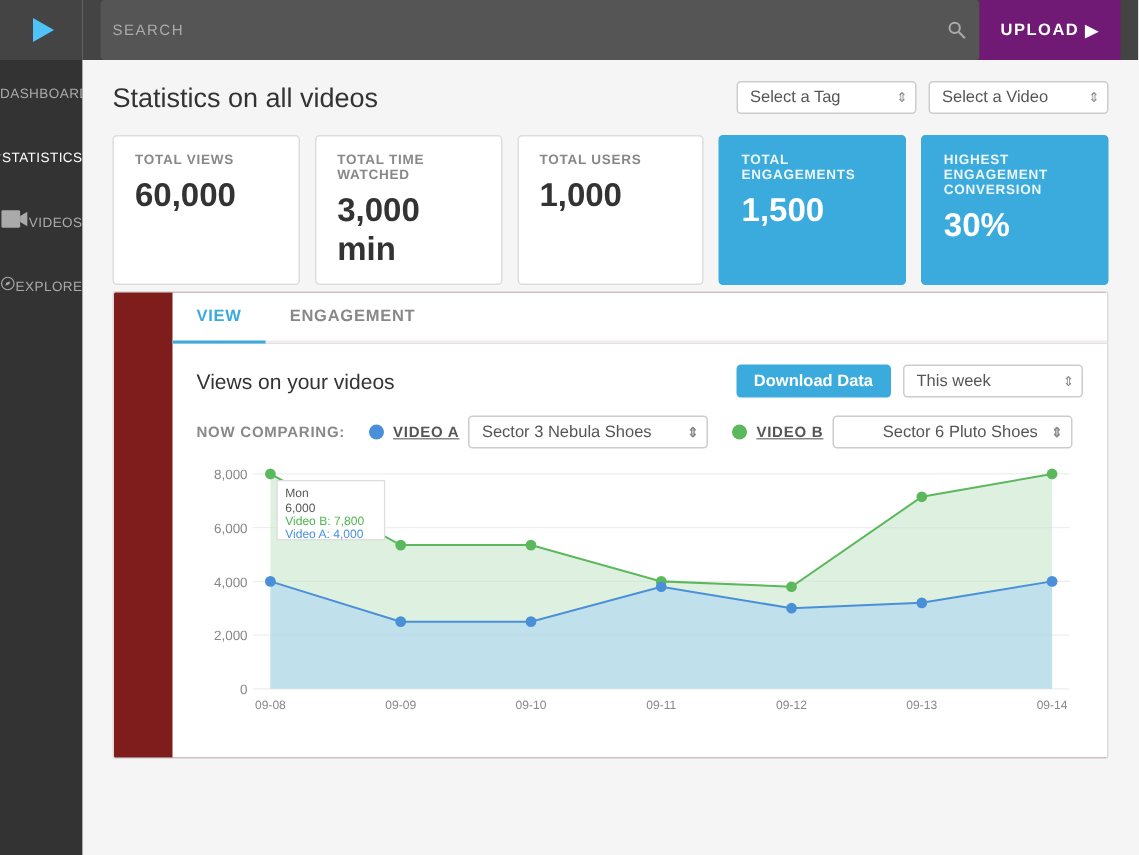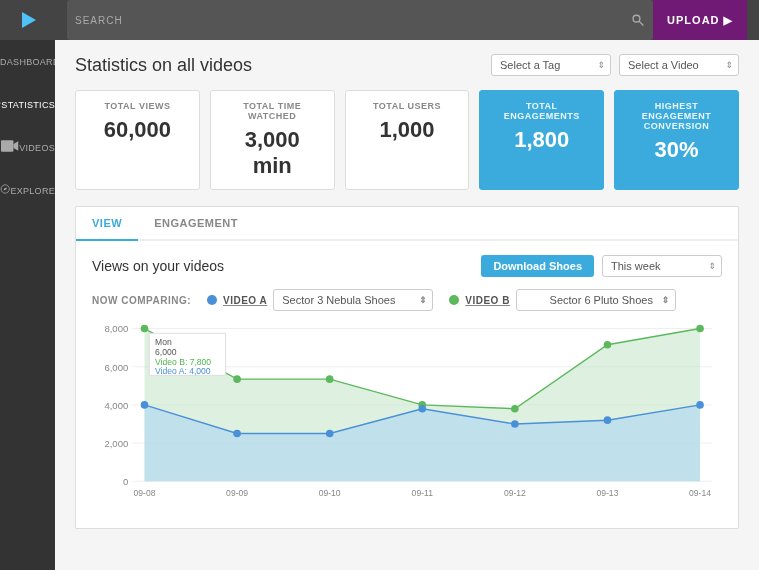--- a/index.html
+++ b/index.html
@@ -130,22 +130,21 @@
       transform: translateY(-50%);
       font-size: 9px;
       color: #888;
       pointer-events: none;
     }
 
     
     .stats-row {
       display: flex;
       gap: 10px;
-      margin-bottom: 16px;
-      text-align: center;
+      margin-bottom: 4px;
     }
     .stat-card {
       background: white;
       border: 1px solid #ddd;
       border-radius: 3px;
       padding: 10px 14px;
       flex: 1;
     }
     .stat-card.blue {
       background: #3aabdc;
@@ -341,39 +340,39 @@
       <div class="stat-card">
         <div class="stat-label">TOTAL TIME WATCHED</div>
         <div class="stat-value">3,000 min</div>
       </div>
       <div class="stat-card">
         <div class="stat-label">TOTAL USERS</div>
         <div class="stat-value">1,000</div>
       </div>
       <div class="stat-card blue">
         <div class="stat-label">TOTAL ENGAGEMENTS</div>
-        <div class="stat-value">1,800</div>
+        <div class="stat-value">1,500</div>
       </div>
       <div class="stat-card blue">
         <div class="stat-label">HIGHEST ENGAGEMENT CONVERSION</div>
         <div class="stat-value">30%</div>
       </div>
     </div>
 
-    <div style="background: #22c55e; border: 1px solid #ddd; border-radius: 2px;">
+    <div style="background: #7f1d1d; border: 1px solid #ddd; border-radius: 2px; padding-left: 39px;">
       <div class="tabs">
         <div class="tab active">VIEW</div>
         <div class="tab">ENGAGEMENT</div>
       </div>
 
       <div class="chart-section">
         <div class="chart-header">
           <span class="chart-title">Views on your videos</span>
           <div class="chart-controls">
-            <button class="download-btn">Download Shoes</button>
+            <button class="download-btn">Download Data</button>
             <div class="dropdown-wrapper">
               <select class="dropdown-select">
                 <option>This week</option>
               </select>
             </div>
           </div>
         </div>
 
         <div class="comparing-row">
           <span>NOW COMPARING:</span>

